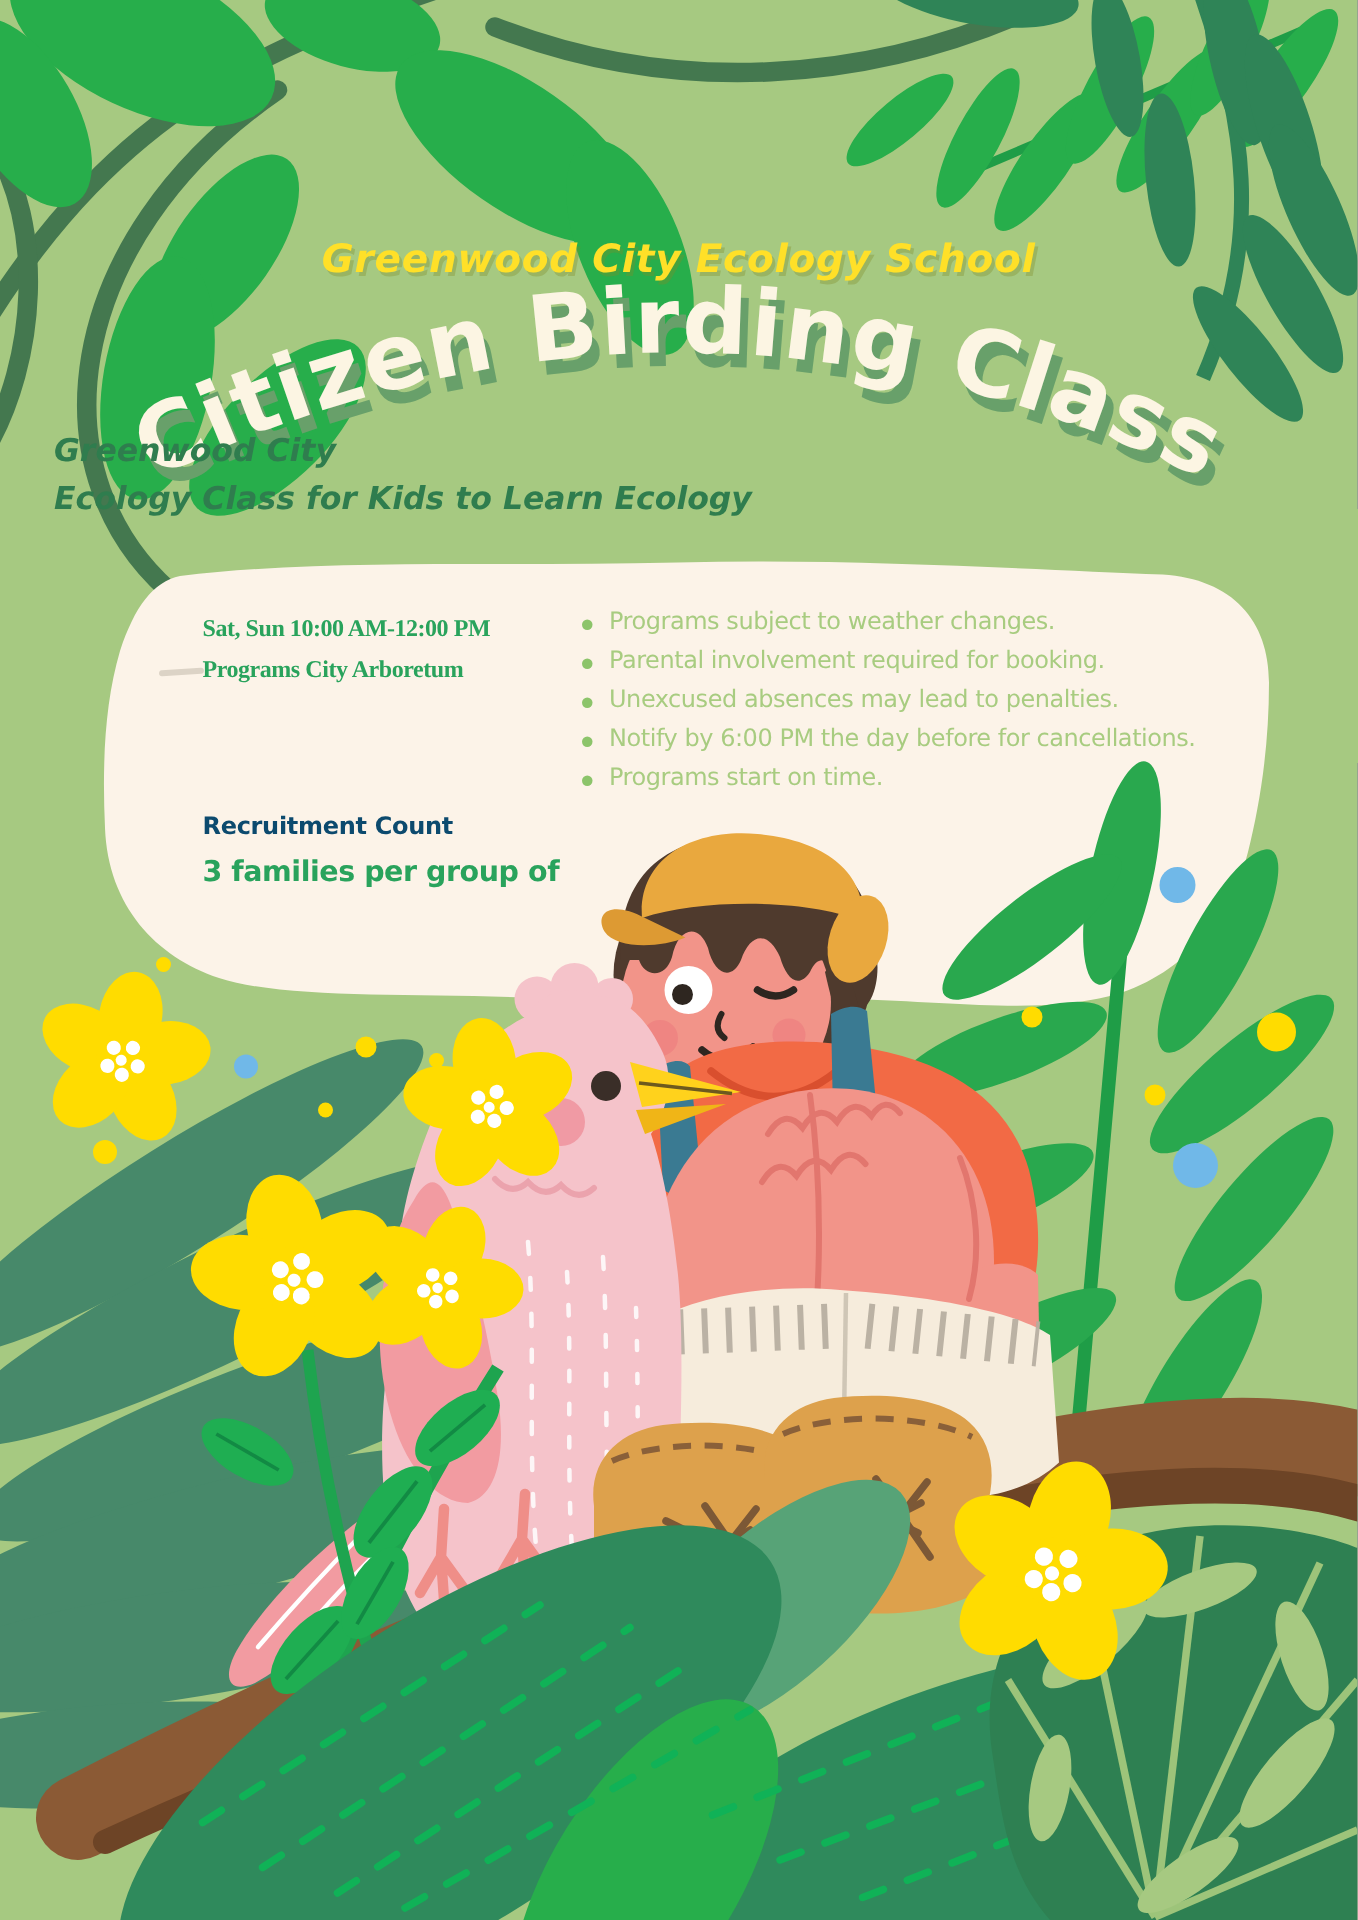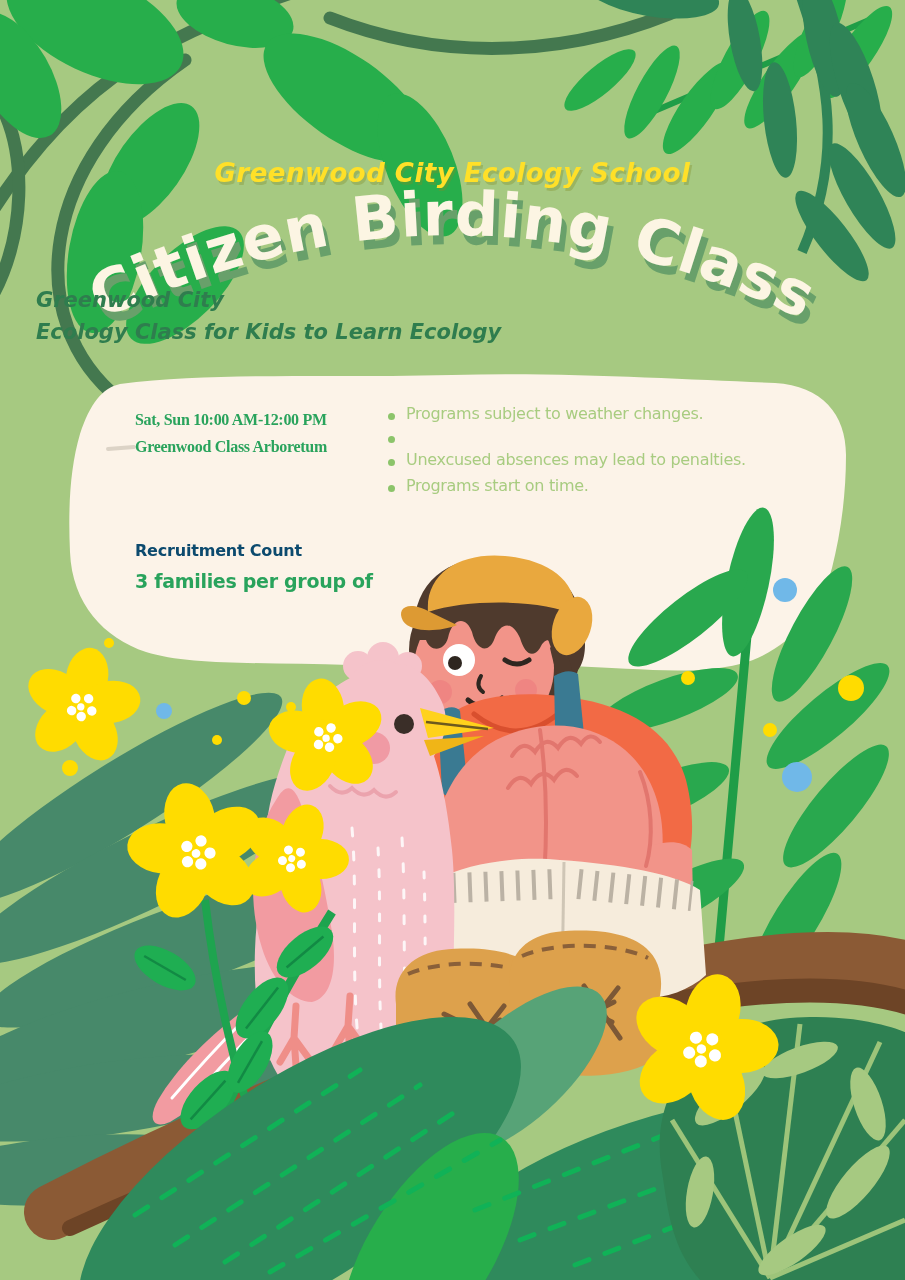--- a/index.html
+++ b/index.html
@@ -375,39 +375,44 @@
     </text>
   </svg>
 
   <div class="subtitle l1">Greenwood City</div>
   <div class="subtitle l2">Ecology Class for Kids to Learn Ecology</div>
 
   <div class="card-dash"></div>
 
   <div class="card-text schedule">
     <div>Sat, Sun 10:00 AM-12:00 PM</div>
-    <div>Greenwood Class Arboretum</div>
+    <div>Programs City Arboretum</div>
   </div>
 
   <div class="card-text recruit-label">Recruitment Count</div>
   <div class="card-text recruit-text">
     <div>3 families per group of</div>
   </div>
 
   <ul class="card-text notes">
     <li>
       <span class="dot"></span>
       <span>Programs subject to weather changes.</span>
     </li>
     <li>
       <span class="dot"></span>
+      <span>Parental involvement required for booking.</span>
     </li>
     <li>
       <span class="dot"></span>
       <span>Unexcused absences may lead to penalties.</span>
     </li>
     <li>
       <span class="dot"></span>
+      <span>Notify by 6:00 PM the day before for cancellations.</span>
+    </li>
+    <li>
+      <span class="dot"></span>
       <span>Programs start on time.</span>
     </li>
   </ul>
 
 </div>
 
 </body></html>

